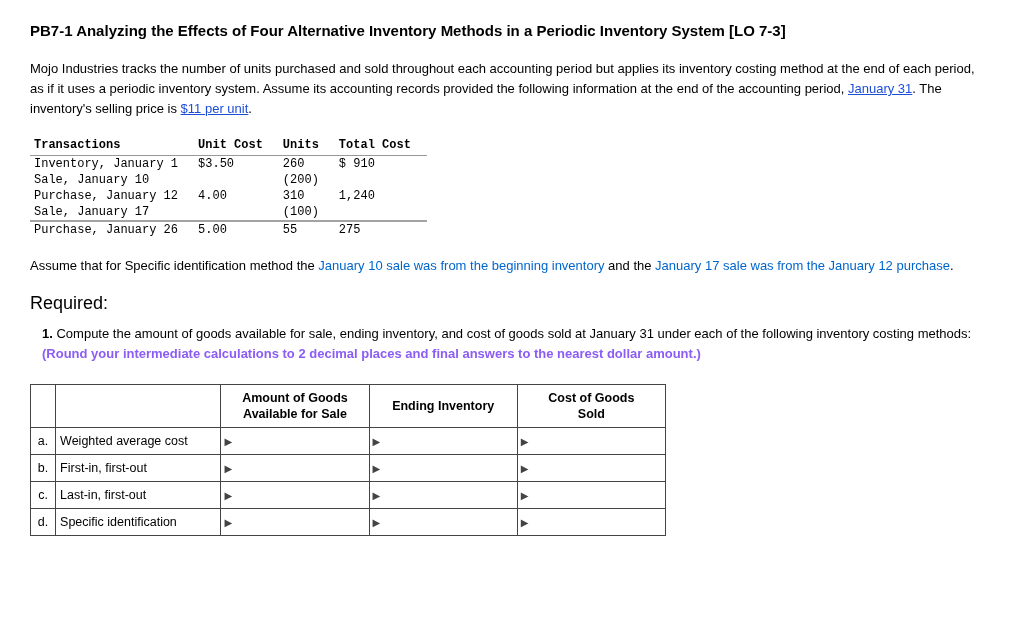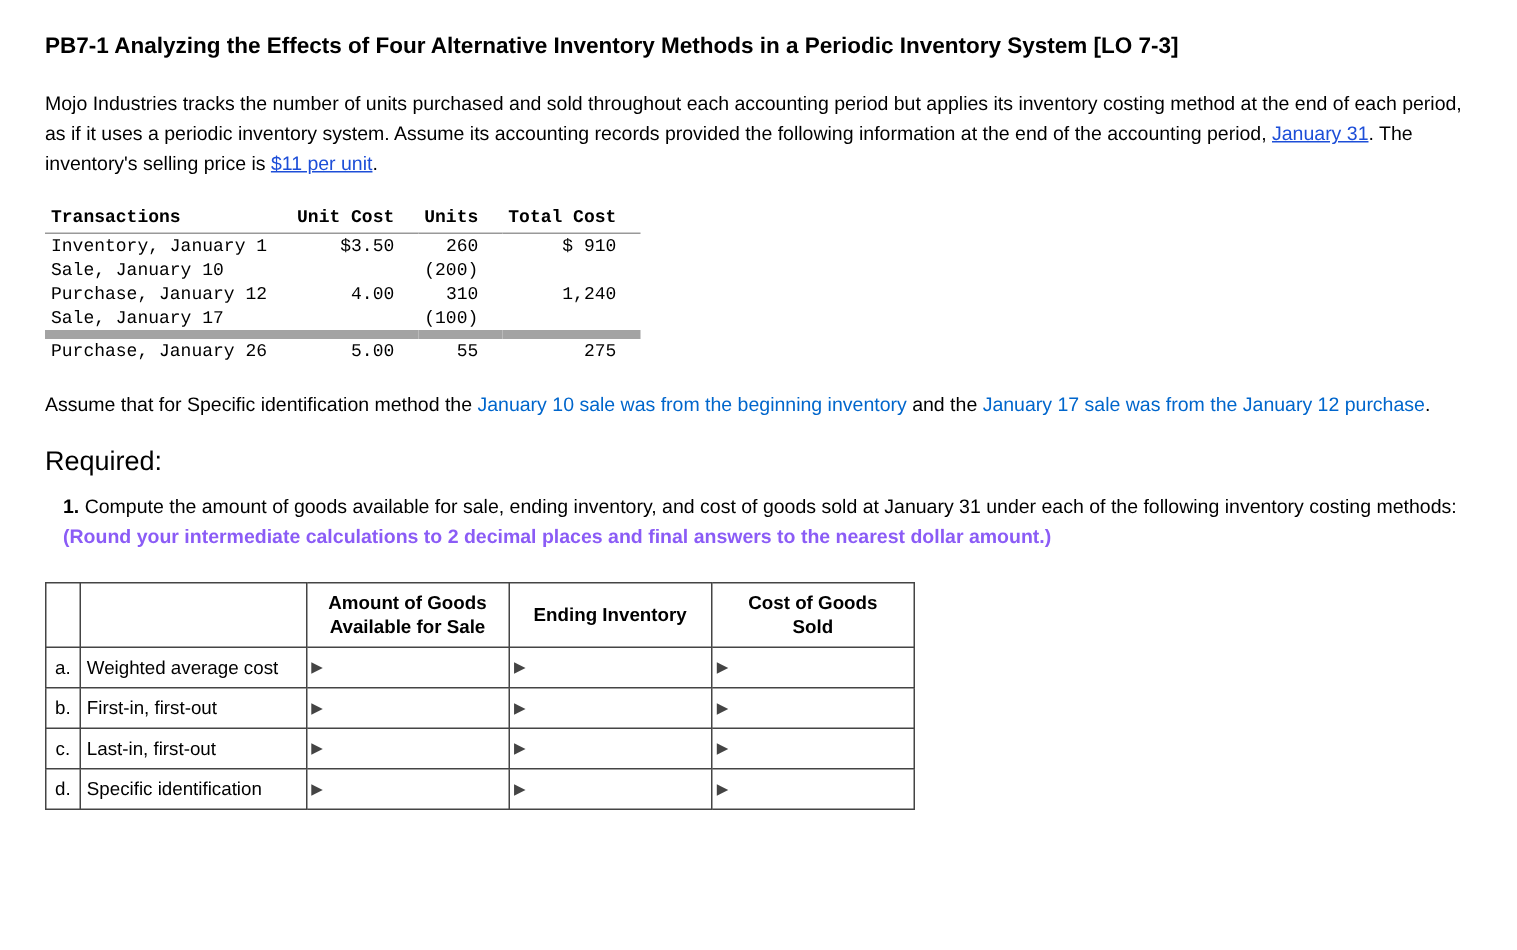--- a/index.html
+++ b/index.html
@@ -37,24 +37,24 @@
       padding: 1px 16px 1px 4px;
       vertical-align: top;
     }
     .transactions-table .header-row td {
       border-bottom: 1px solid #999;
       font-weight: bold;
       padding-bottom: 3px;
       margin-bottom: 2px;
     }
     .transactions-table .footer-row td {
-      border-top: 6px solid #a3a3a3;
+      border-top: 2px solid #a3a3a3;
     }
     .transactions-table td.right {
-      text-align: right;
+      text-align: left;
     }
     .assume-text {
       font-size: 13px;
       line-height: 1.55;
       margin-bottom: 16px;
     }
     .assume-text .blue {
       color: #0066cc;
     }
     .required-label {
@@ -74,21 +74,21 @@
     }
     .question-number {
       font-weight: bold;
     }
     
     .answer-table-wrapper {
       margin-top: 20px;
     }
     .answer-table {
       border-collapse: collapse;
-      width: 580px;
+      width: 636px;
       font-size: 12.5px;
     }
     .answer-table th {
       border: 1px solid #444;
       padding: 5px 8px;
       text-align: center;
       font-weight: bold;
       background: #fff;
       vertical-align: middle;
       line-height: 1.3;

